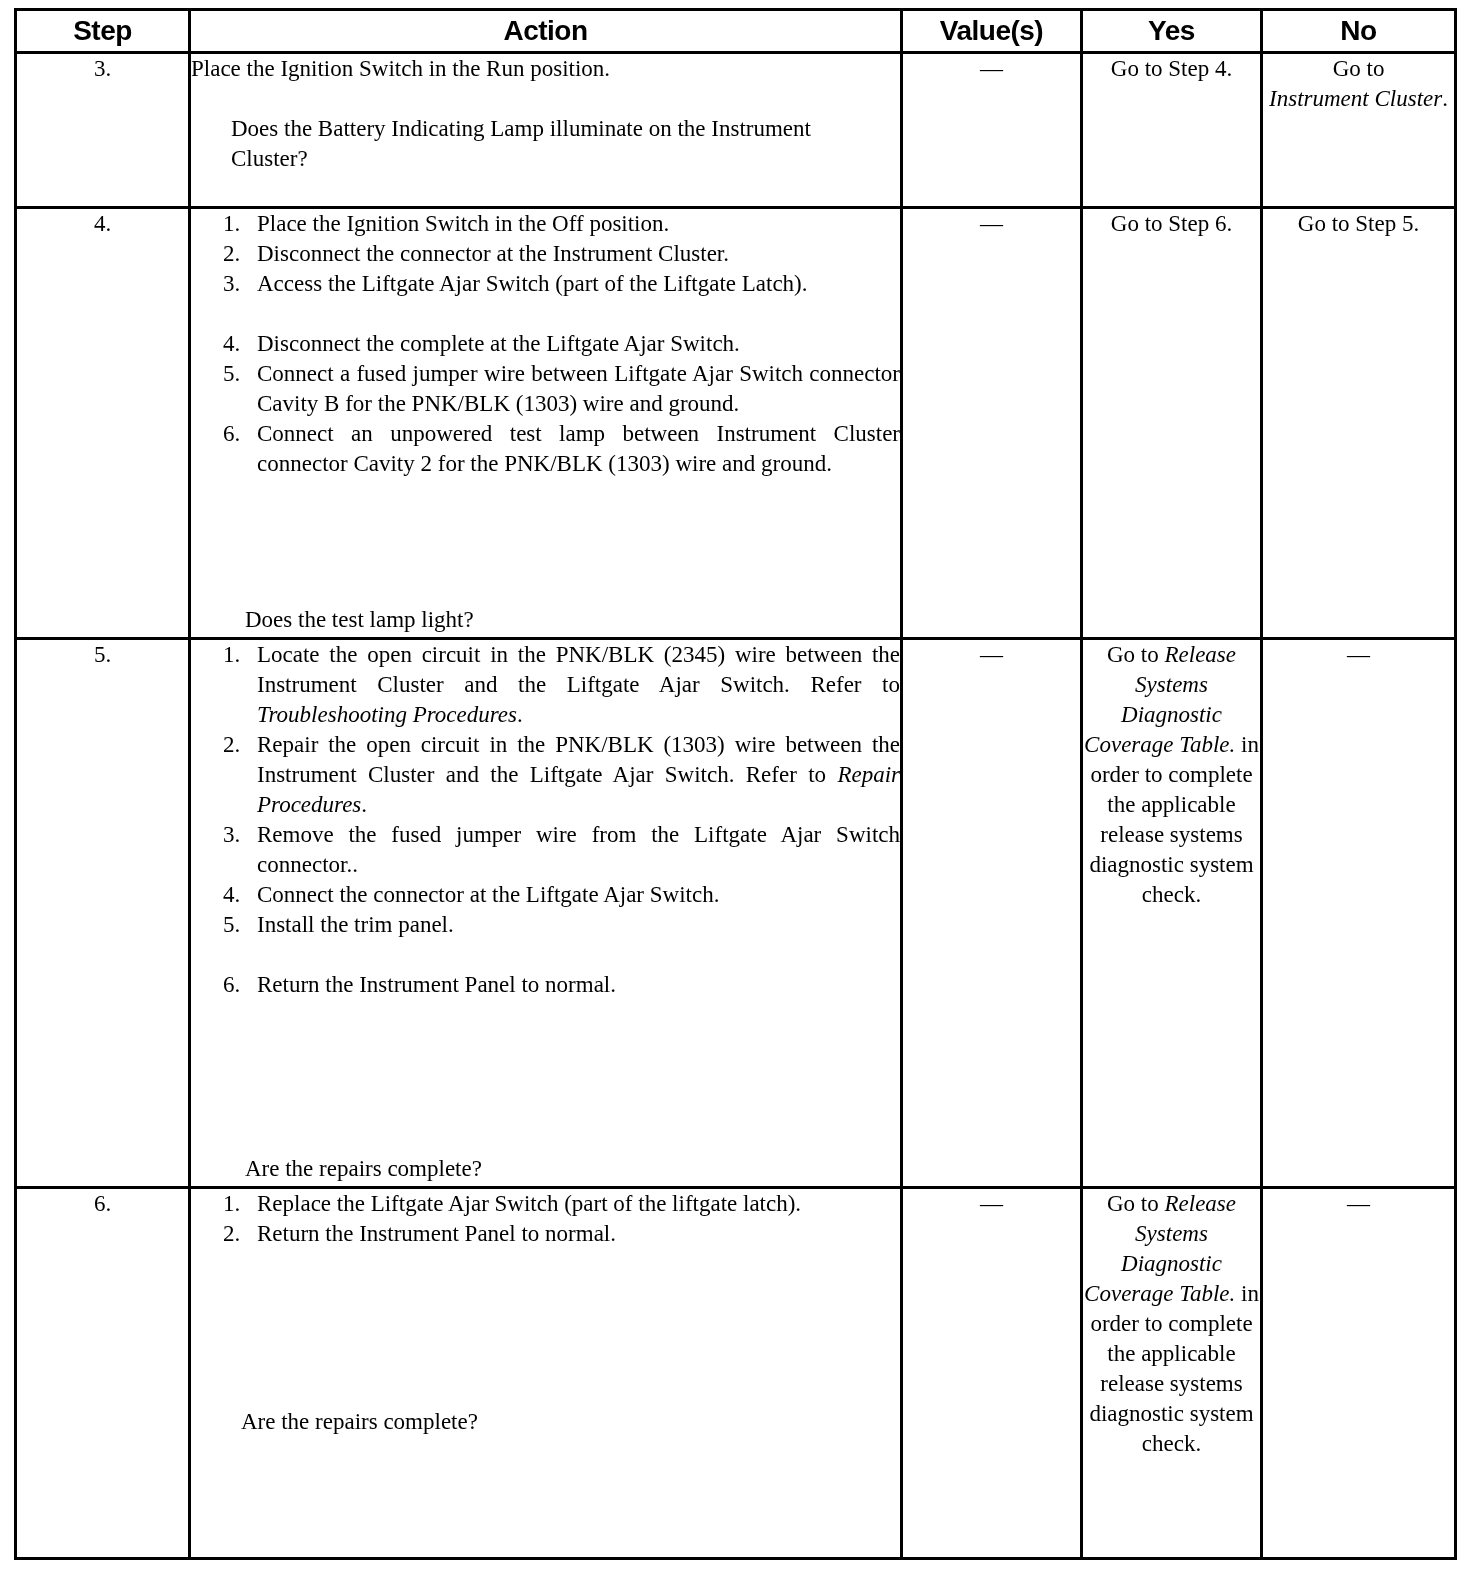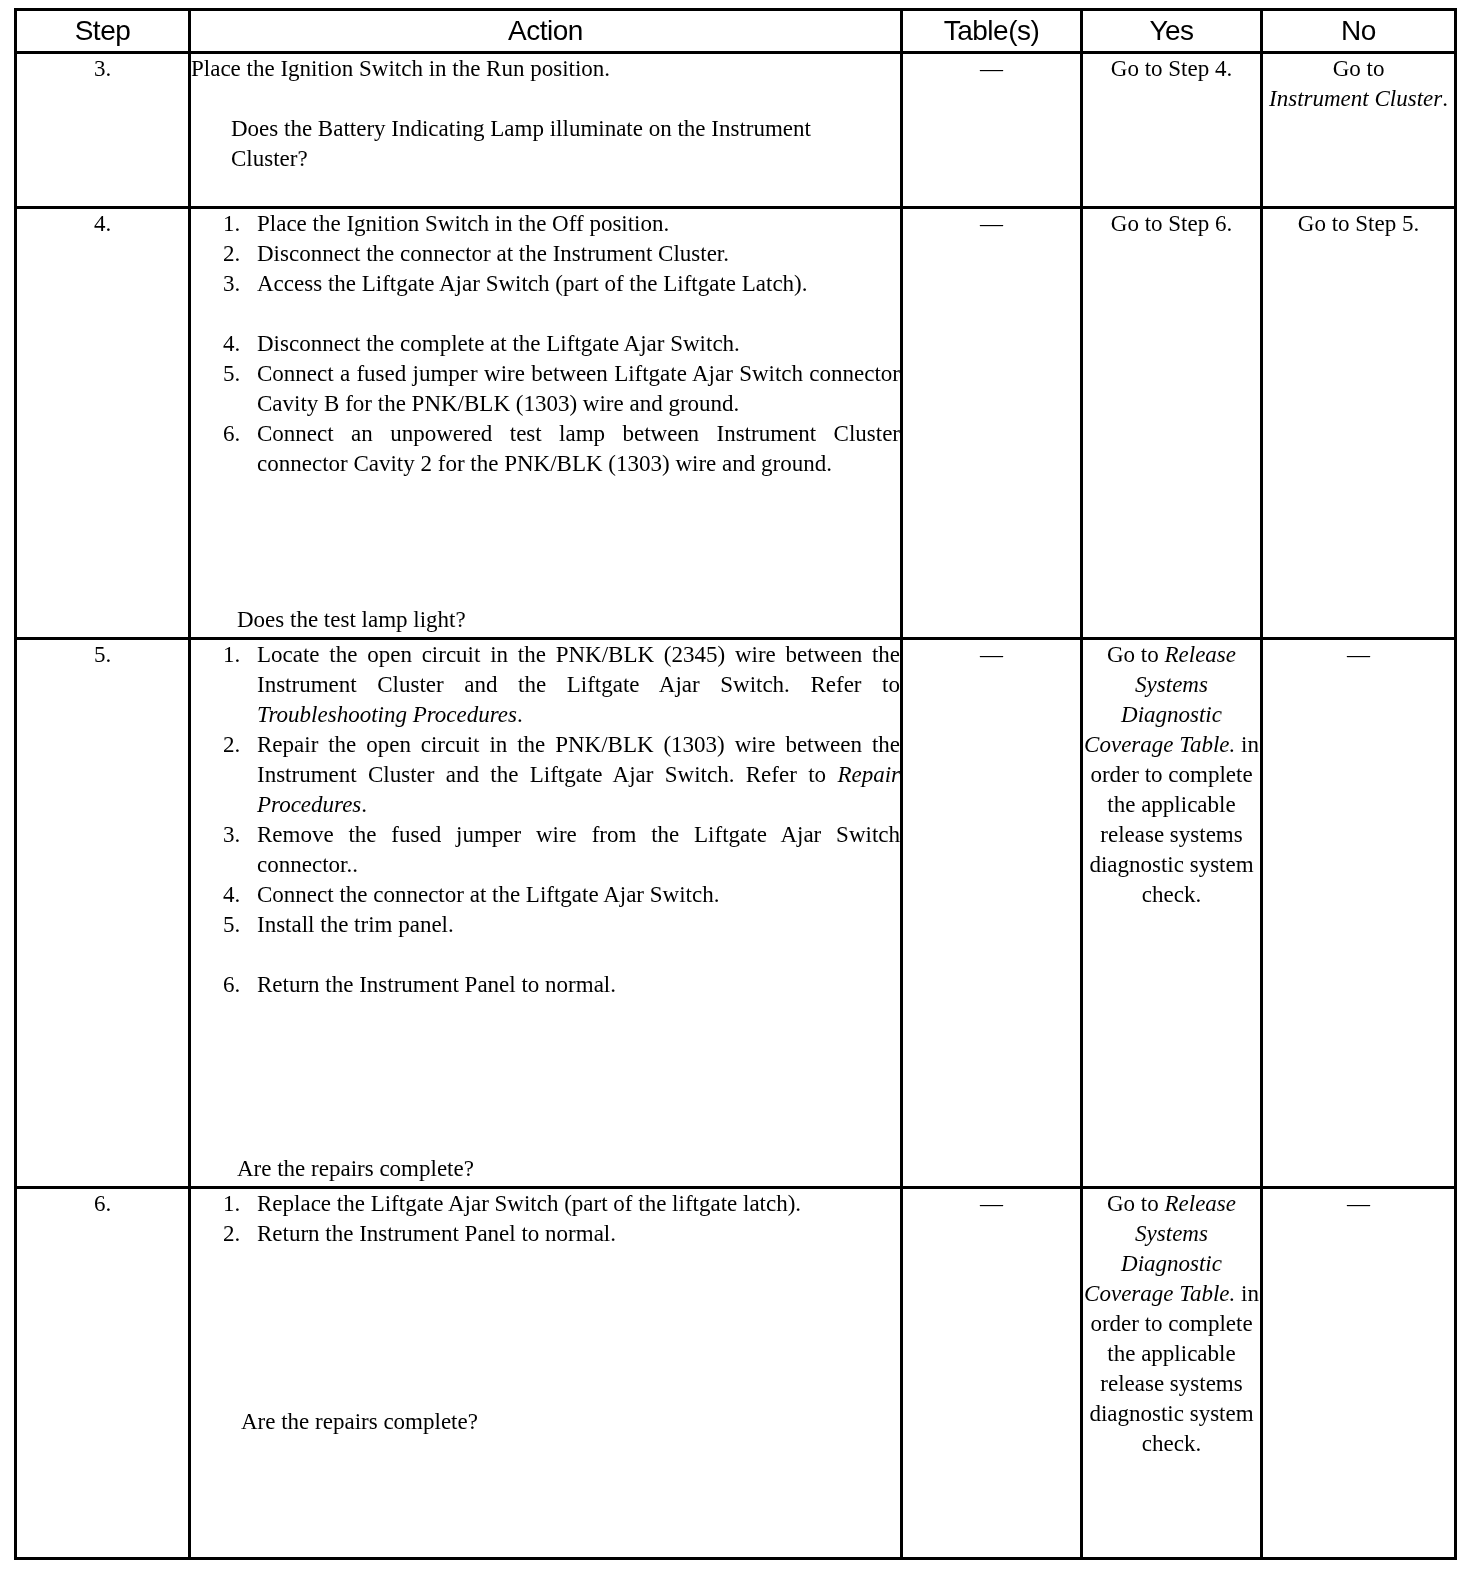--- a/index.html
+++ b/index.html
@@ -4,21 +4,21 @@
 <style>
   html, body { margin: 0; padding: 0; background: #ffffff; }
   body { width: 1472px; height: 1596px; position: relative; overflow: hidden; font-family: "Liberation Serif", serif; color: #000; }
   table.diag {
     position: absolute; left: 14px; top: 8px;
     width: 1440px; border-collapse: collapse; table-layout: fixed;
     font-size: 23px; line-height: 30px;
   }
   table.diag th, table.diag td { border: 3px solid #000; vertical-align: top; padding: 0; }
   table.diag th {
-    font-family: "Liberation Sans", sans-serif; font-weight: normal; font-size: 28px;
+    font-family: "Liberation Sans", sans-serif; font-weight: bold; font-size: 28px;
     height: 40px; text-align: center; vertical-align: middle; letter-spacing: -0.5px;
   }
   col.c-step { width: 174px; } col.c-action { width: 712px; } col.c-val { width: 180px; }
   col.c-yes { width: 180px; } col.c-no { width: 194px; }
   td.step { text-align: center; padding-top: 6px; }
   td.action { padding: 6px 8px 4px 6px; position: relative; margin-top: 14px; }
   td.val { text-align: center; padding-top: 6px; }
   td.yes { text-align: center; padding: 6px 4px 0 4px; margin-top: 48px; }
   td.no { text-align: center; padding: 6px 4px 0 4px; }
   .intro { margin: 0 0 30px 0; }
@@ -26,39 +26,39 @@
   ol.steps li { display: flex; text-align: justify; }
   ol.steps li .num { flex: 0 0 34px; }
   ol.steps li .txt { flex: 1; }
   ol.steps li.gap-after { margin-bottom: 30px; }
   .question { margin: 0; padding-left: 40px; }
   em { }
   .r3 td { height: 152px; }
   .r4 td { height: 428px; }
   .r5 td { height: 546px; }
   .r6 td { height: 368px; }
-  .q-bottom { position: absolute; left: 6px; bottom: 2px; }
+  .q-bottom { position: absolute; left: 14px; bottom: 2px; }
   .q-r6 { position: absolute; left: 10px; top: 218px; }
 </style>
 </head>
 <body>
 
 <table class="diag">
   <colgroup>
     <col class="c-step">
       <col class="c-action">
       <col class="c-val">
       <col class="c-yes">
       <col class="c-no">
   </colgroup>
   <thead>
     <tr>
       <th>Step</th>
       <th>Action</th>
-      <th>Table(s)</th>
+      <th>Value(s)</th>
       <th>Yes</th>
       <th>No</th>
     </tr>
   </thead>
   <tbody>
 
     <tr class="r3">
       <td class="step">3.</td>
       <td class="action">
         <p class="intro">Place the Ignition Switch in the Run position.</p>

